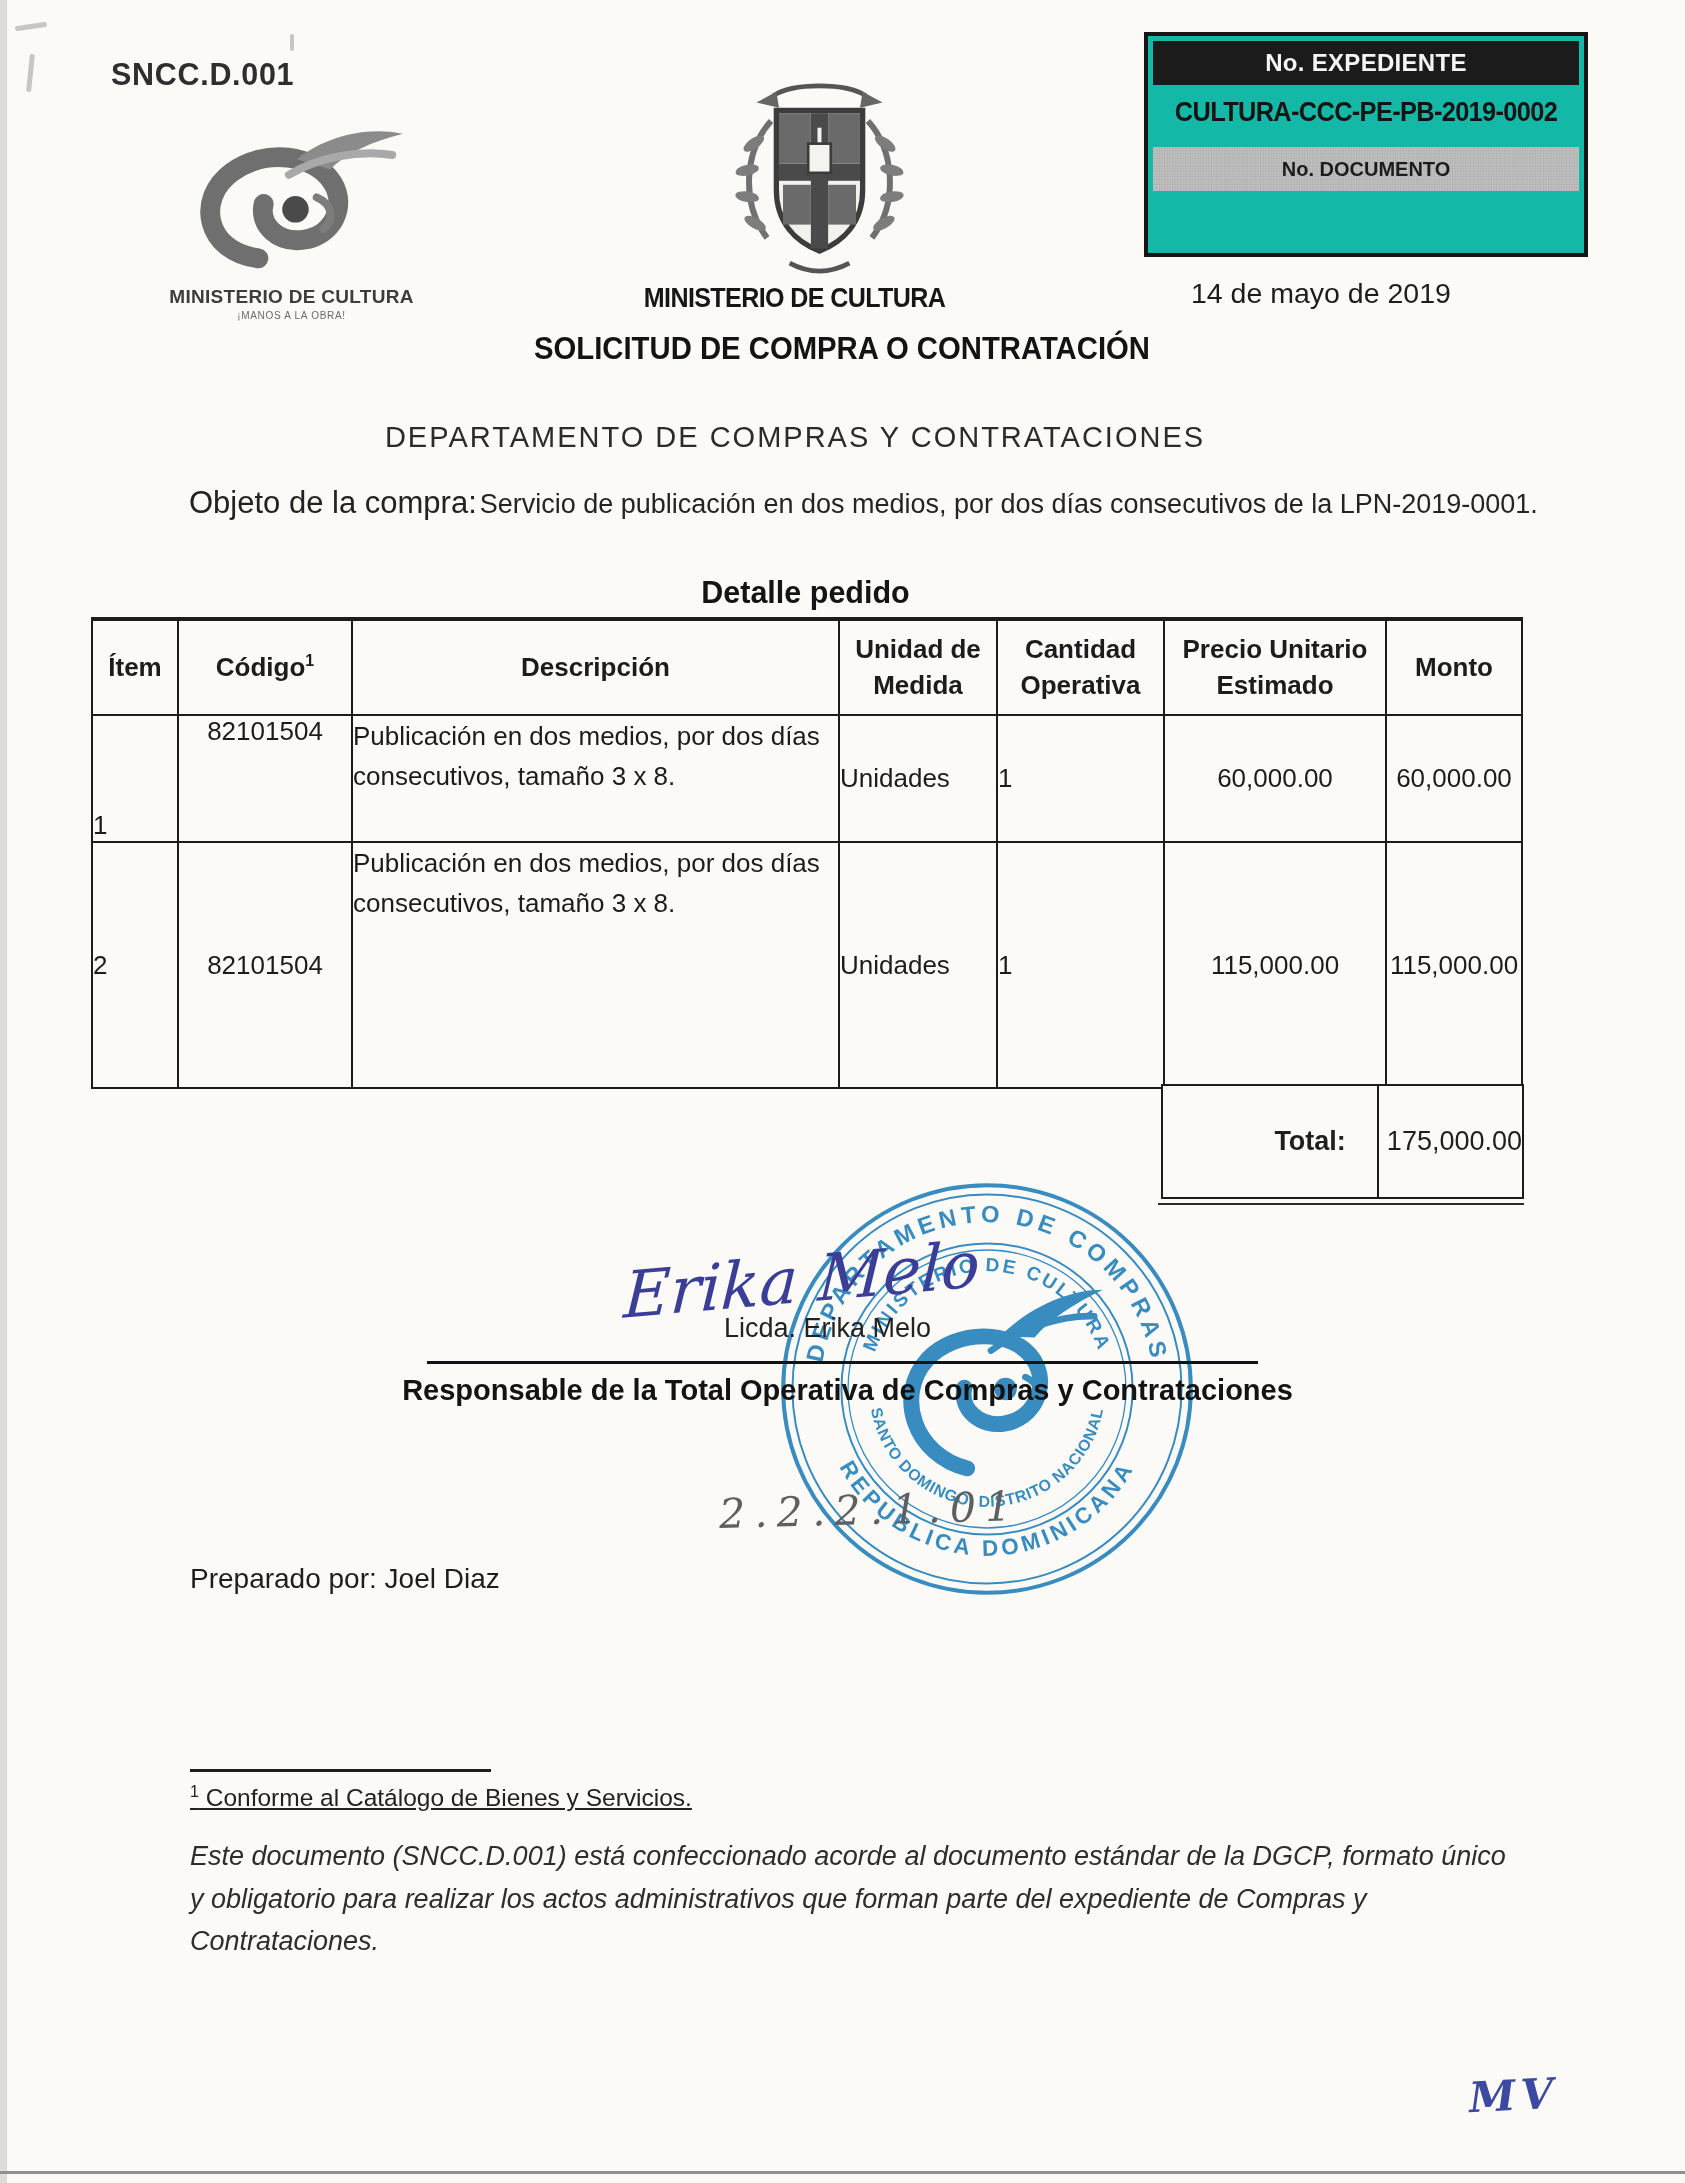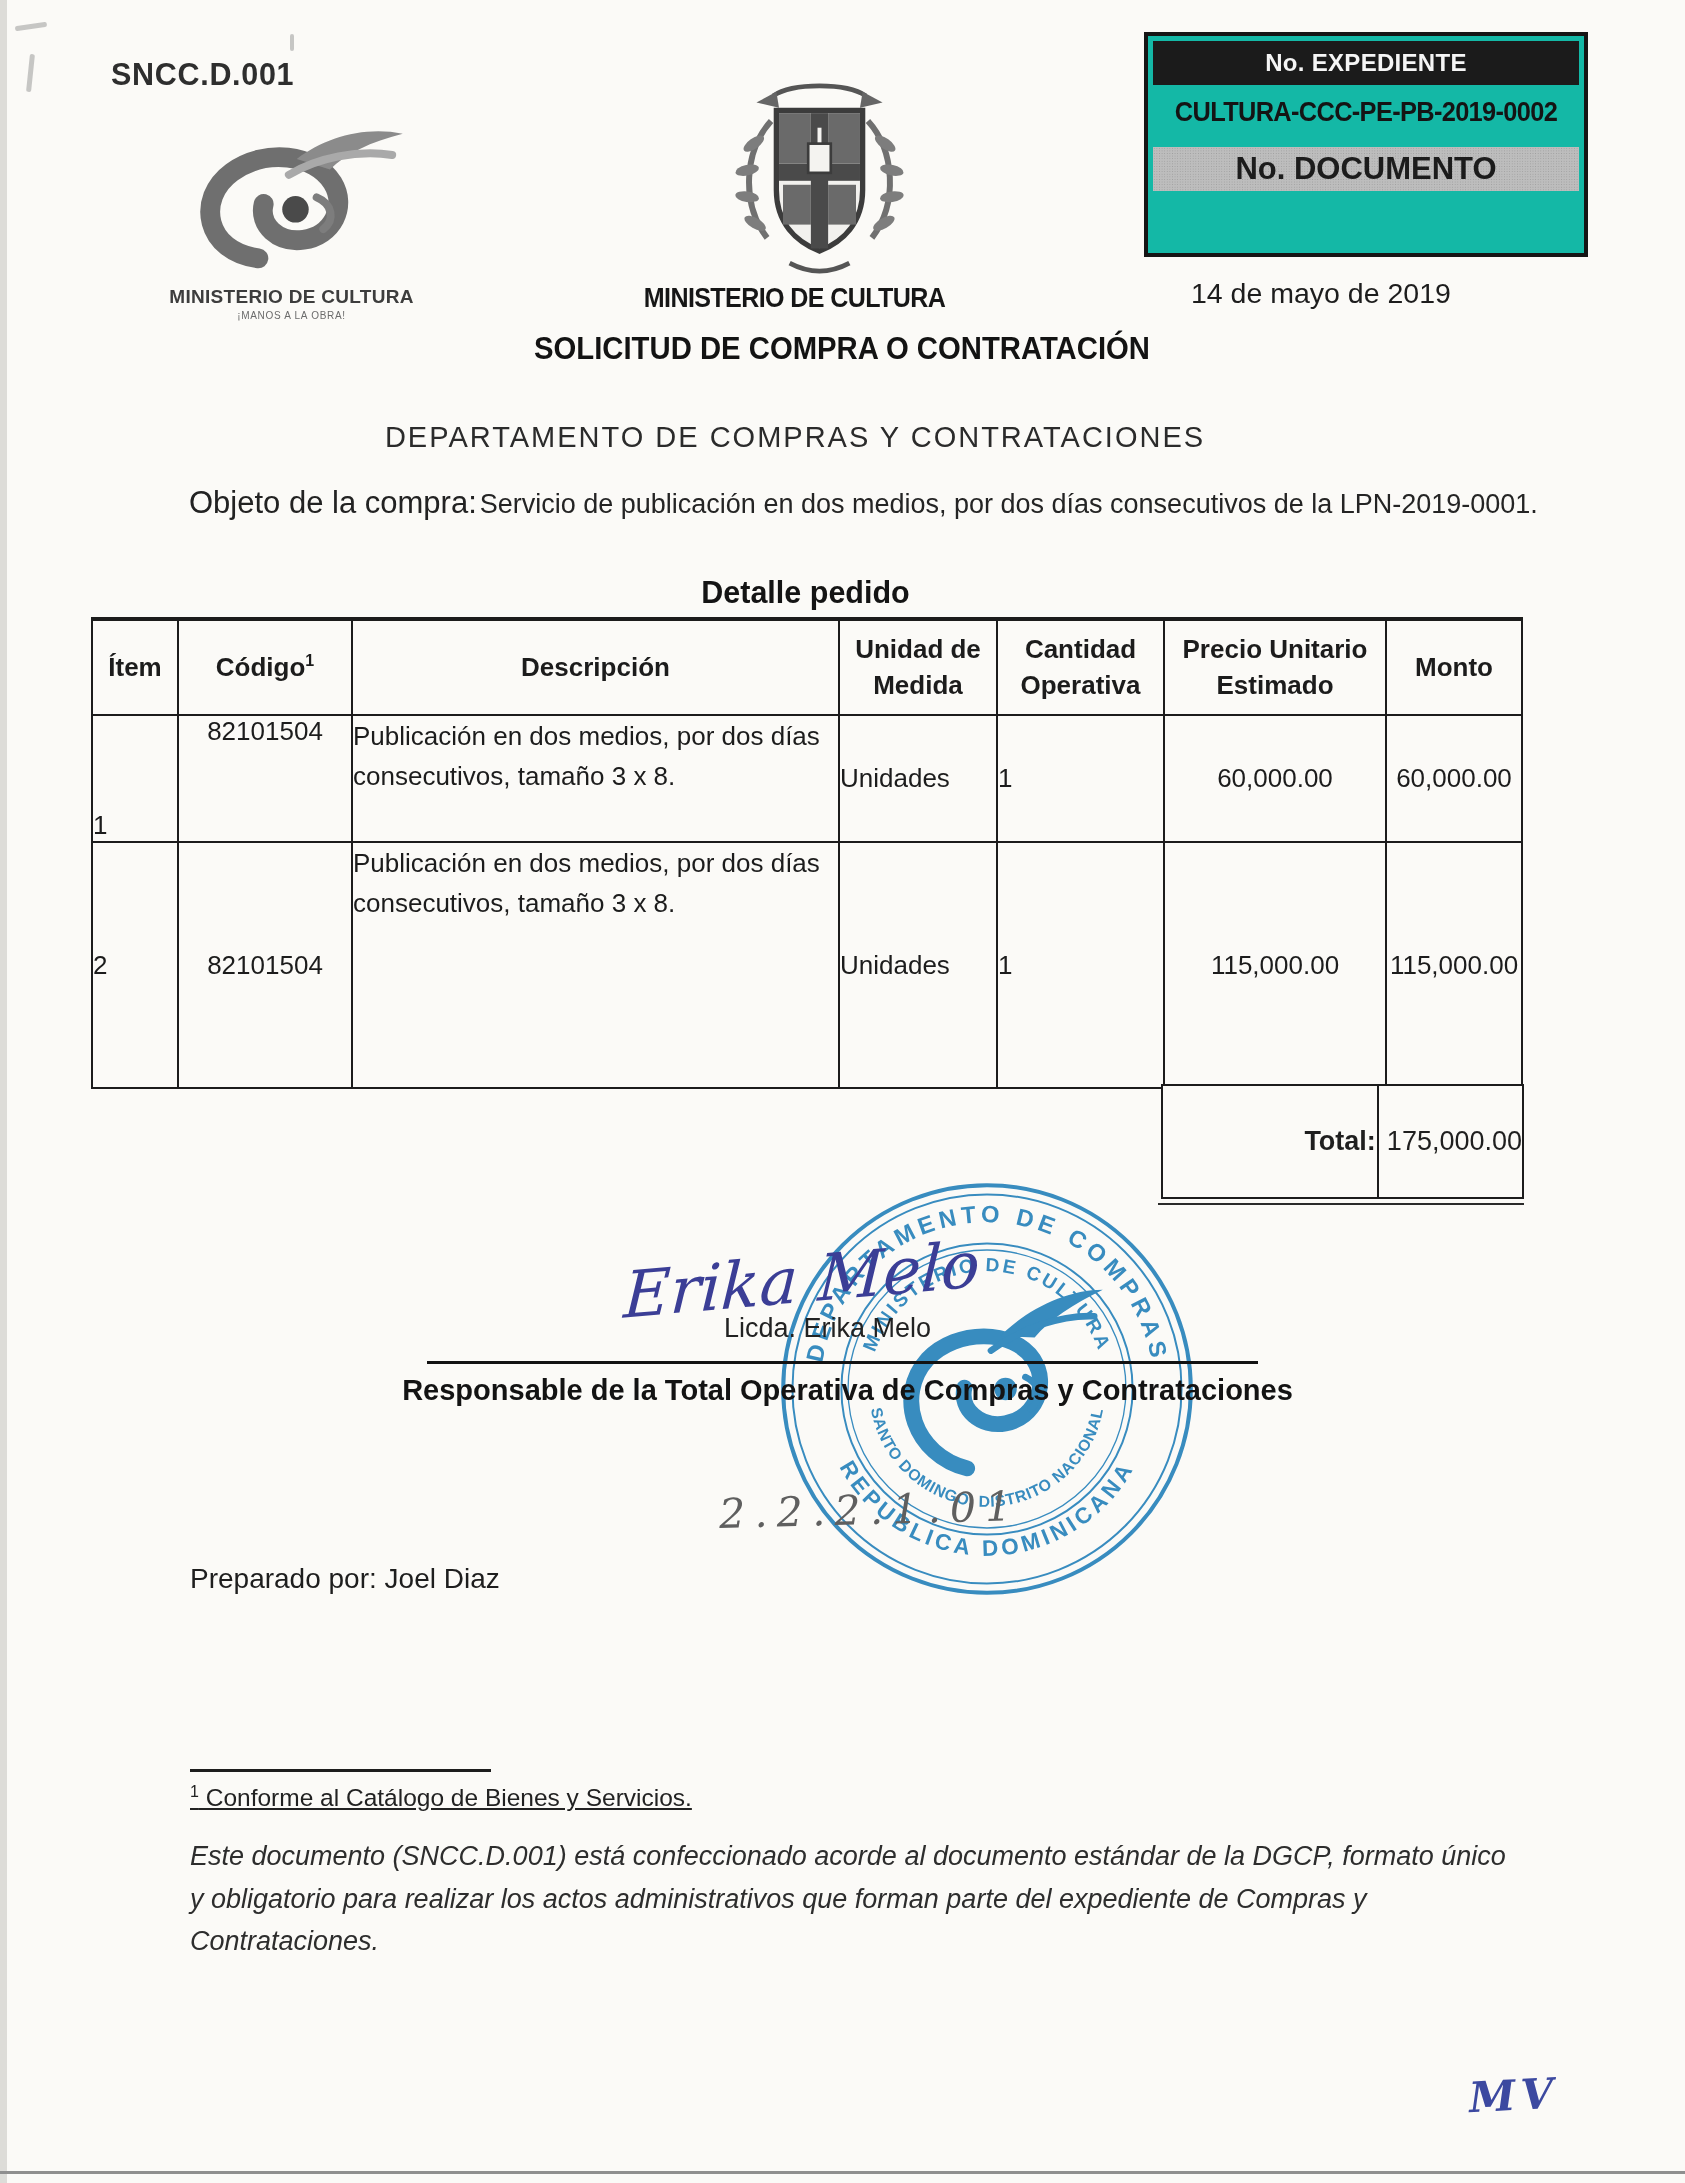--- a/index.html
+++ b/index.html
@@ -18,21 +18,21 @@
             font-size:10px;color:#6b6b6b;letter-spacing:0.7px;}
   .coat{left:710px;top:64px;}
   .exp-box{left:1144px;top:32px;width:436px;height:217px;border:4px solid #151515;background:#14b8a6;}
   .exp-header{position:absolute;left:5.3px;top:5.3px;right:5.3px;height:44px;background:#1b1b1b;
               color:#f5f5f5;font-size:24px;font-weight:bold;text-align:center;line-height:44px;letter-spacing:0.3px;}
   .exp-number{position:absolute;left:0;top:61px;width:100%;text-align:center;font-size:27px;font-weight:bold;
               color:#141414;transform:scaleX(.94);letter-spacing:-0.7px;}
   .exp-doc{position:absolute;left:5.3px;top:111px;right:5.3px;height:44px;
            background:#bdbdbd;
            background-image:radial-gradient(#9d9d9d 0.7px, transparent 0.7px);background-size:2.6px 2.6px;
-           color:#1c1c1c;font-size:31px;font-weight:bold;text-align:center;line-height:44px;}
+           color:#1c1c1c;font-size:20px;font-weight:bold;text-align:center;line-height:44px;}
   .ministry-line{left:596px;top:281px;width:397px;text-align:center;font-size:28.5px;font-weight:bold;
                  transform:scaleX(.88);letter-spacing:-0.7px;color:#161616;}
   .date-line{left:1191px;top:277px;font-size:28.5px;color:#1d1d1d;}
   .doc-title{left:511px;top:331px;width:662px;text-align:center;font-size:30.5px;font-weight:bold;
              transform:scaleX(.96);color:#131313;}
   .department{left:371px;top:421px;width:848px;text-align:center;font-size:29px;letter-spacing:2px;color:#2b2b2b;}
   .objeto{left:189px;top:485px;width:1298px;white-space:nowrap;}
   .objeto .lbl{font-size:31px;color:#222;}
   .objeto .val{font-size:27px;color:#242424;}
   
@@ -50,21 +50,21 @@
   td.code1{vertical-align:top;text-align:center;padding-top:26.5px;}
   td.code2{vertical-align:middle;text-align:center;}
   td.desc1{vertical-align:top;text-align:left;padding:17px 20px 0 18.5px;line-height:1.55;}
   td.desc2{vertical-align:top;text-align:left;padding:98px 20px 0 18.5px;line-height:1.55;}
   td.unit{vertical-align:middle;text-align:left;padding-left:17px;}
   td.qty{vertical-align:middle;text-align:left;padding-left:17px;}
   td.qty2{vertical-align:middle;text-align:left;padding-left:17px;padding-top:20px;}
   td.money{vertical-align:middle;text-align:center;}
   .total-box{left:1161px;top:1084px;width:359px;height:111px;border:2px solid #1c1c1c;display:flex;background:#fbfaf7;}
   .total-cell{width:222px;border-right:2px solid #1c1c1c;display:flex;align-items:center;justify-content:flex-end;
-              padding-right:1px;box-sizing:border-box;font-size:27px;font-weight:bold;}
+              padding-right:31px;box-sizing:border-box;font-size:27px;font-weight:bold;}
   .total-val{flex:1;display:flex;align-items:center;padding-left:8px;font-size:27px;}
   .total-underline{left:1158px;top:1203px;width:366px;height:2px;background:#2a2a2a;}
   
   .stamp{left:762px;top:1164px;opacity:.88;}
   .sig-script{left:623px;top:1240px;width:424px;font-family:"DejaVu Serif", serif;font-style:italic;
               font-size:64px;color:#3b3e96;transform:rotate(-5deg) skewX(-8deg);white-space:nowrap;}
   .licda{left:682px;top:1313px;width:291px;text-align:center;font-size:27px;color:#222;}
   .sig-line{left:427px;top:1361px;width:831px;height:2.6px;background:#121212;}
   .responsable{left:331px;top:1374px;width:1033px;text-align:center;font-size:29px;font-weight:bold;color:#131313;}
   .account-code{left:719px;top:1486px;font-family:"DejaVu Serif", serif;font-style:italic;font-size:41px;

